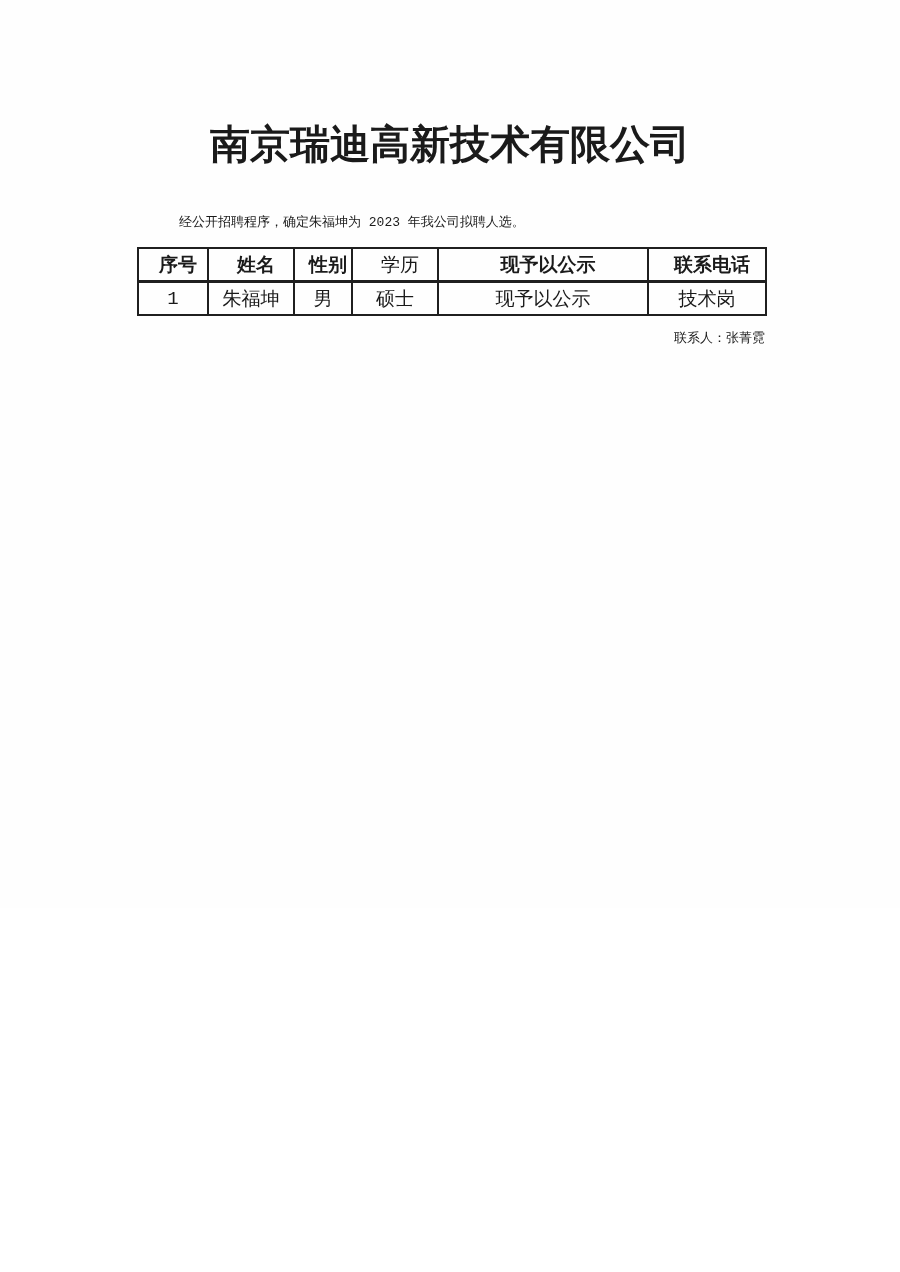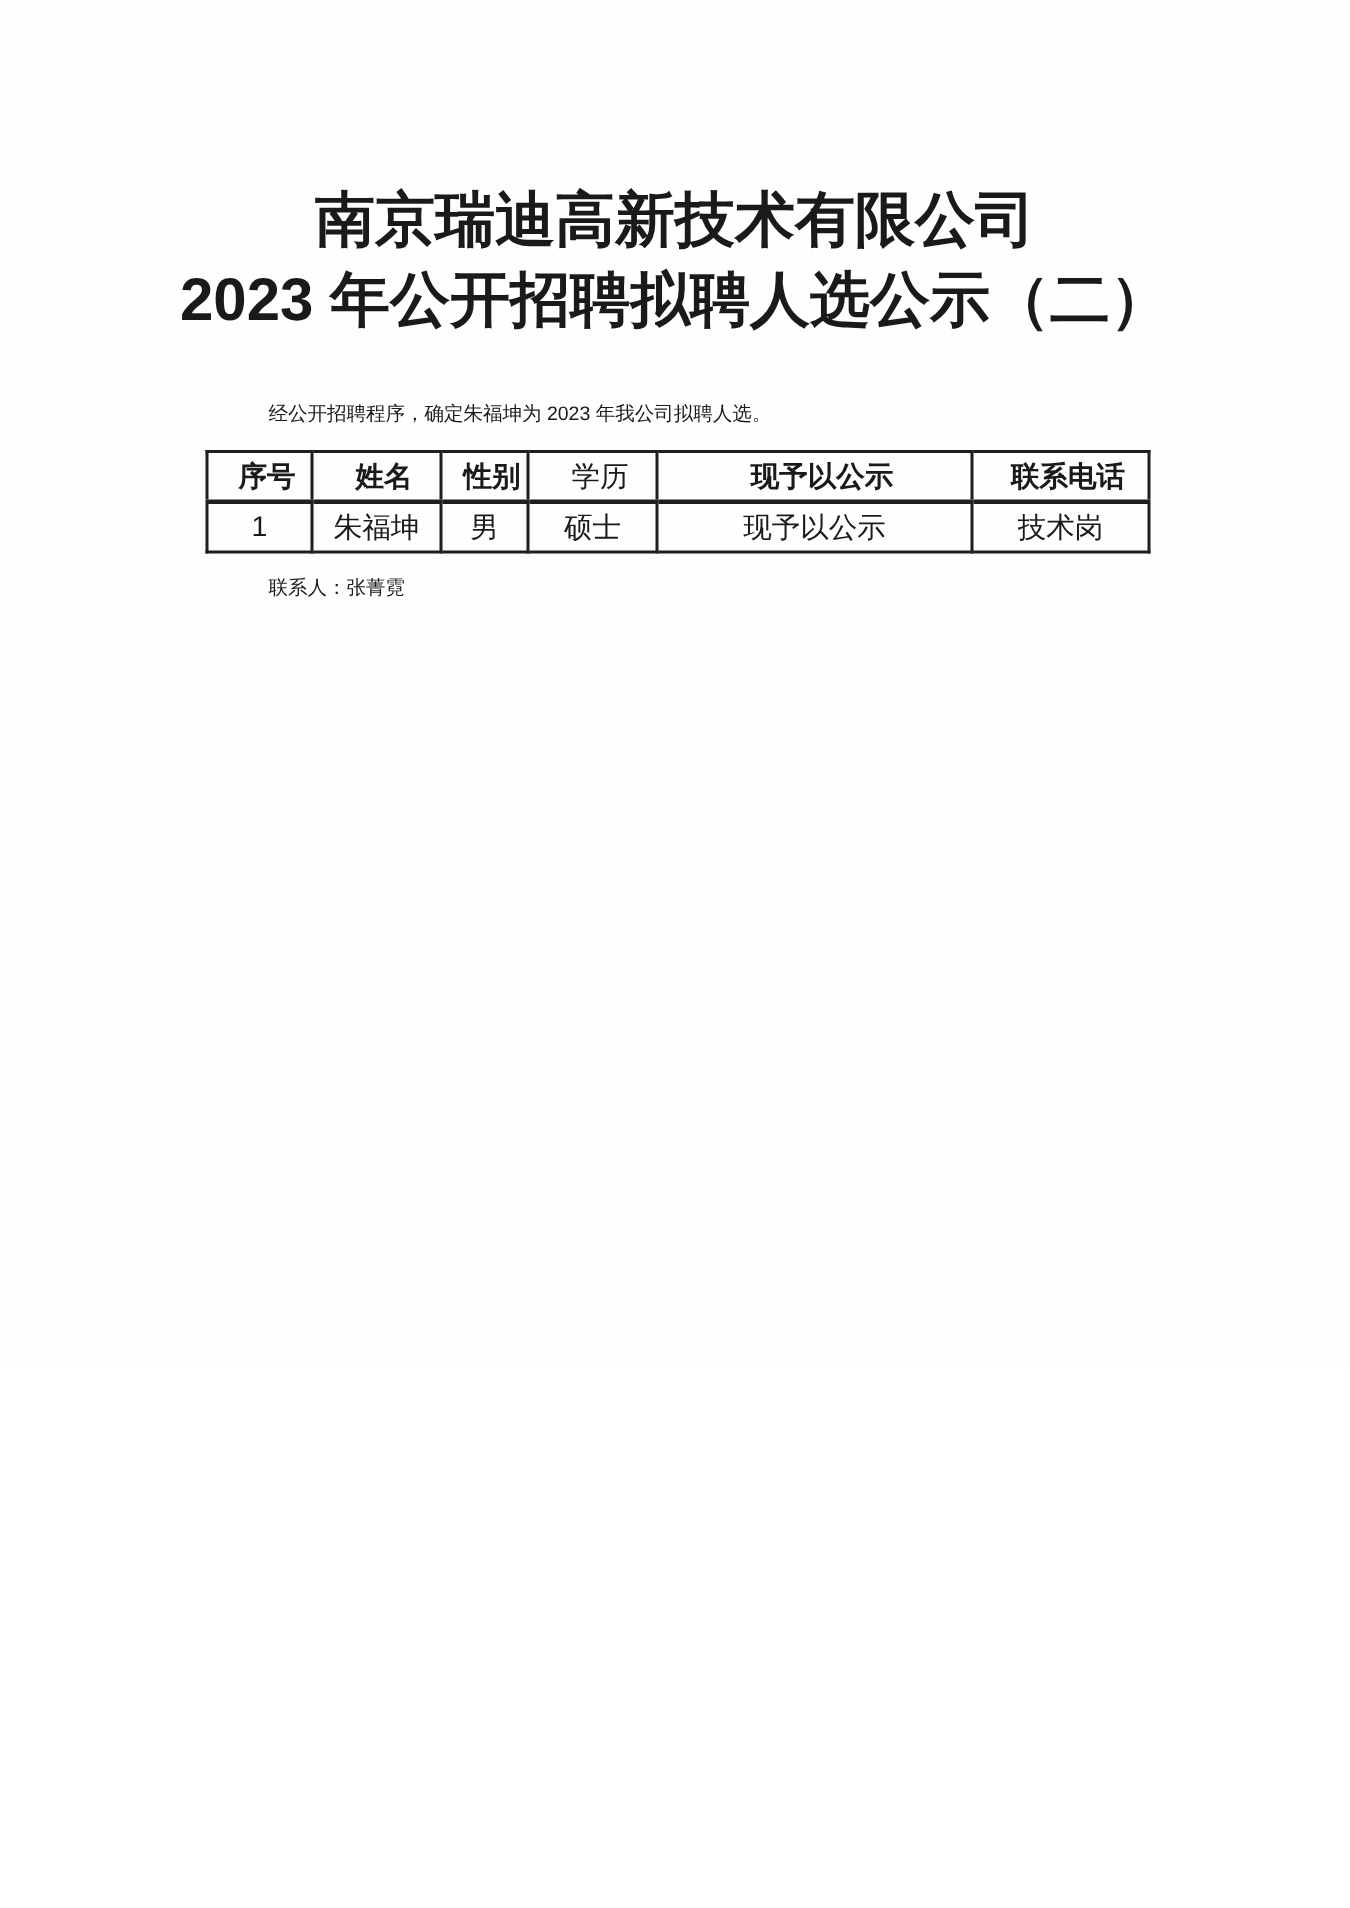--- a/index.html
+++ b/index.html
@@ -4,21 +4,21 @@
 <style>
   html, body { margin: 0; padding: 0; }
   body { background: #ffffff; }
 
   .page {
     position: relative;
     width: 900px;
     height: 908px;
     background: #fefefe;
     color: #1a1a1a;
-    font-family: Liberation Sans, sans-serif;
+    font-family: Liberation Mono, monospace;
     overflow: hidden;
   }
 
   .title-block {
     padding-top: 121px;
     width: 900px;
   }
   .doc-title {
     margin: 0;
     font-size: 40px;
@@ -63,31 +63,30 @@
     padding-left: 12px;
   }
   .candidate-table thead th.regular { font-weight: 400; }
 
   .notice {
     margin-top: 8px;
     text-align: justify;
     text-justify: inter-character;
   }
 
-  .contacts { margin: 0; }
+  .contacts { margin: 0; text-align: right; }
   .contacts .para { margin: 0; }
 </style>
 </head>
 <body>
 
 <div class="page">
 
   <div class="title-block">
     <h1 class="doc-title">南京瑞迪高新技术有限公司</h1>
-    <h1 class="doc-title">2023 年公开招聘拟聘人选公示（二）</h1>
   </div>
 
   <div class="content">
 
     <p class="para indent intro">经公开招聘程序，确定朱福坤为 2023 年我公司拟聘人选。</p>
 
     <table class="candidate-table">
       <colgroup>
         <col style="width:70px">
         <col style="width:86px">

